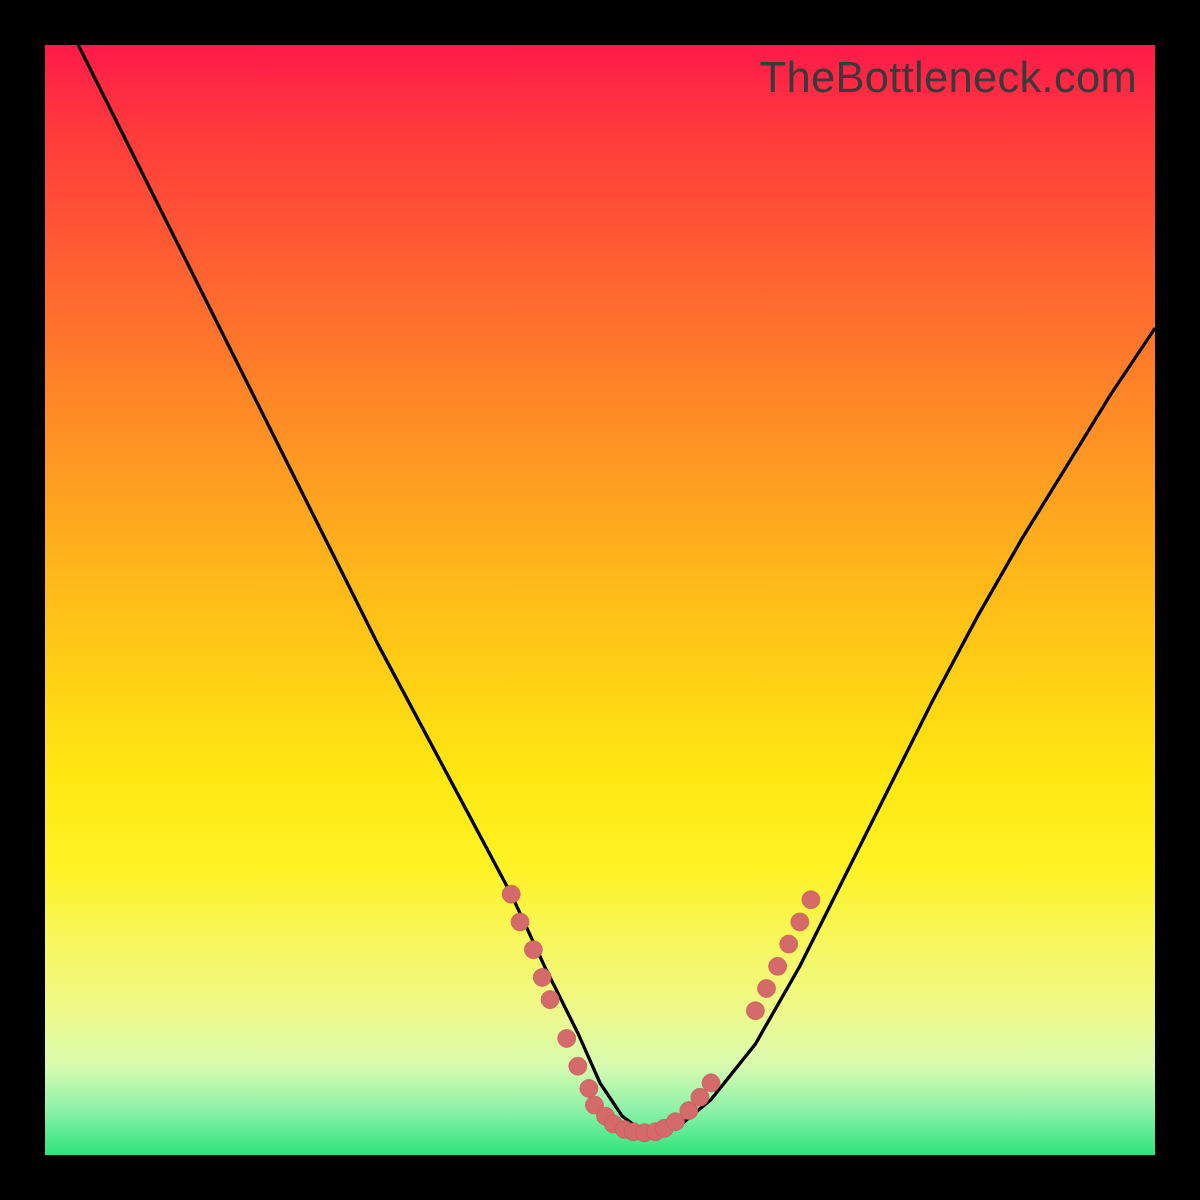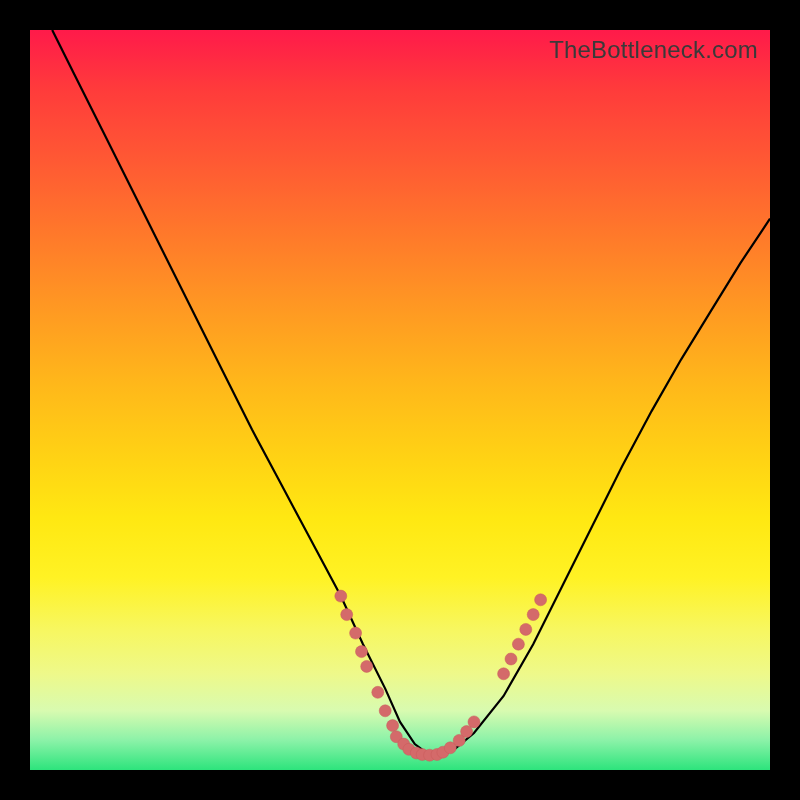--- a/index.html
+++ b/index.html
@@ -28,21 +28,21 @@
       #8bf2a8 96%,
       #2de47c 100%
     );
   }
   
   .watermark {
     position: absolute;
     top: 6px;
     right: 12px;
     color: #3a3a3a;
-    font-size: 24px;
+    font-size: 29px;
     font-weight: 500;
     letter-spacing: 0.2px;
     z-index: 10;
     text-align: right;
   }
   
   svg.curve {
     position: absolute;
     left: 0; top: 0;
     width: 740px;

